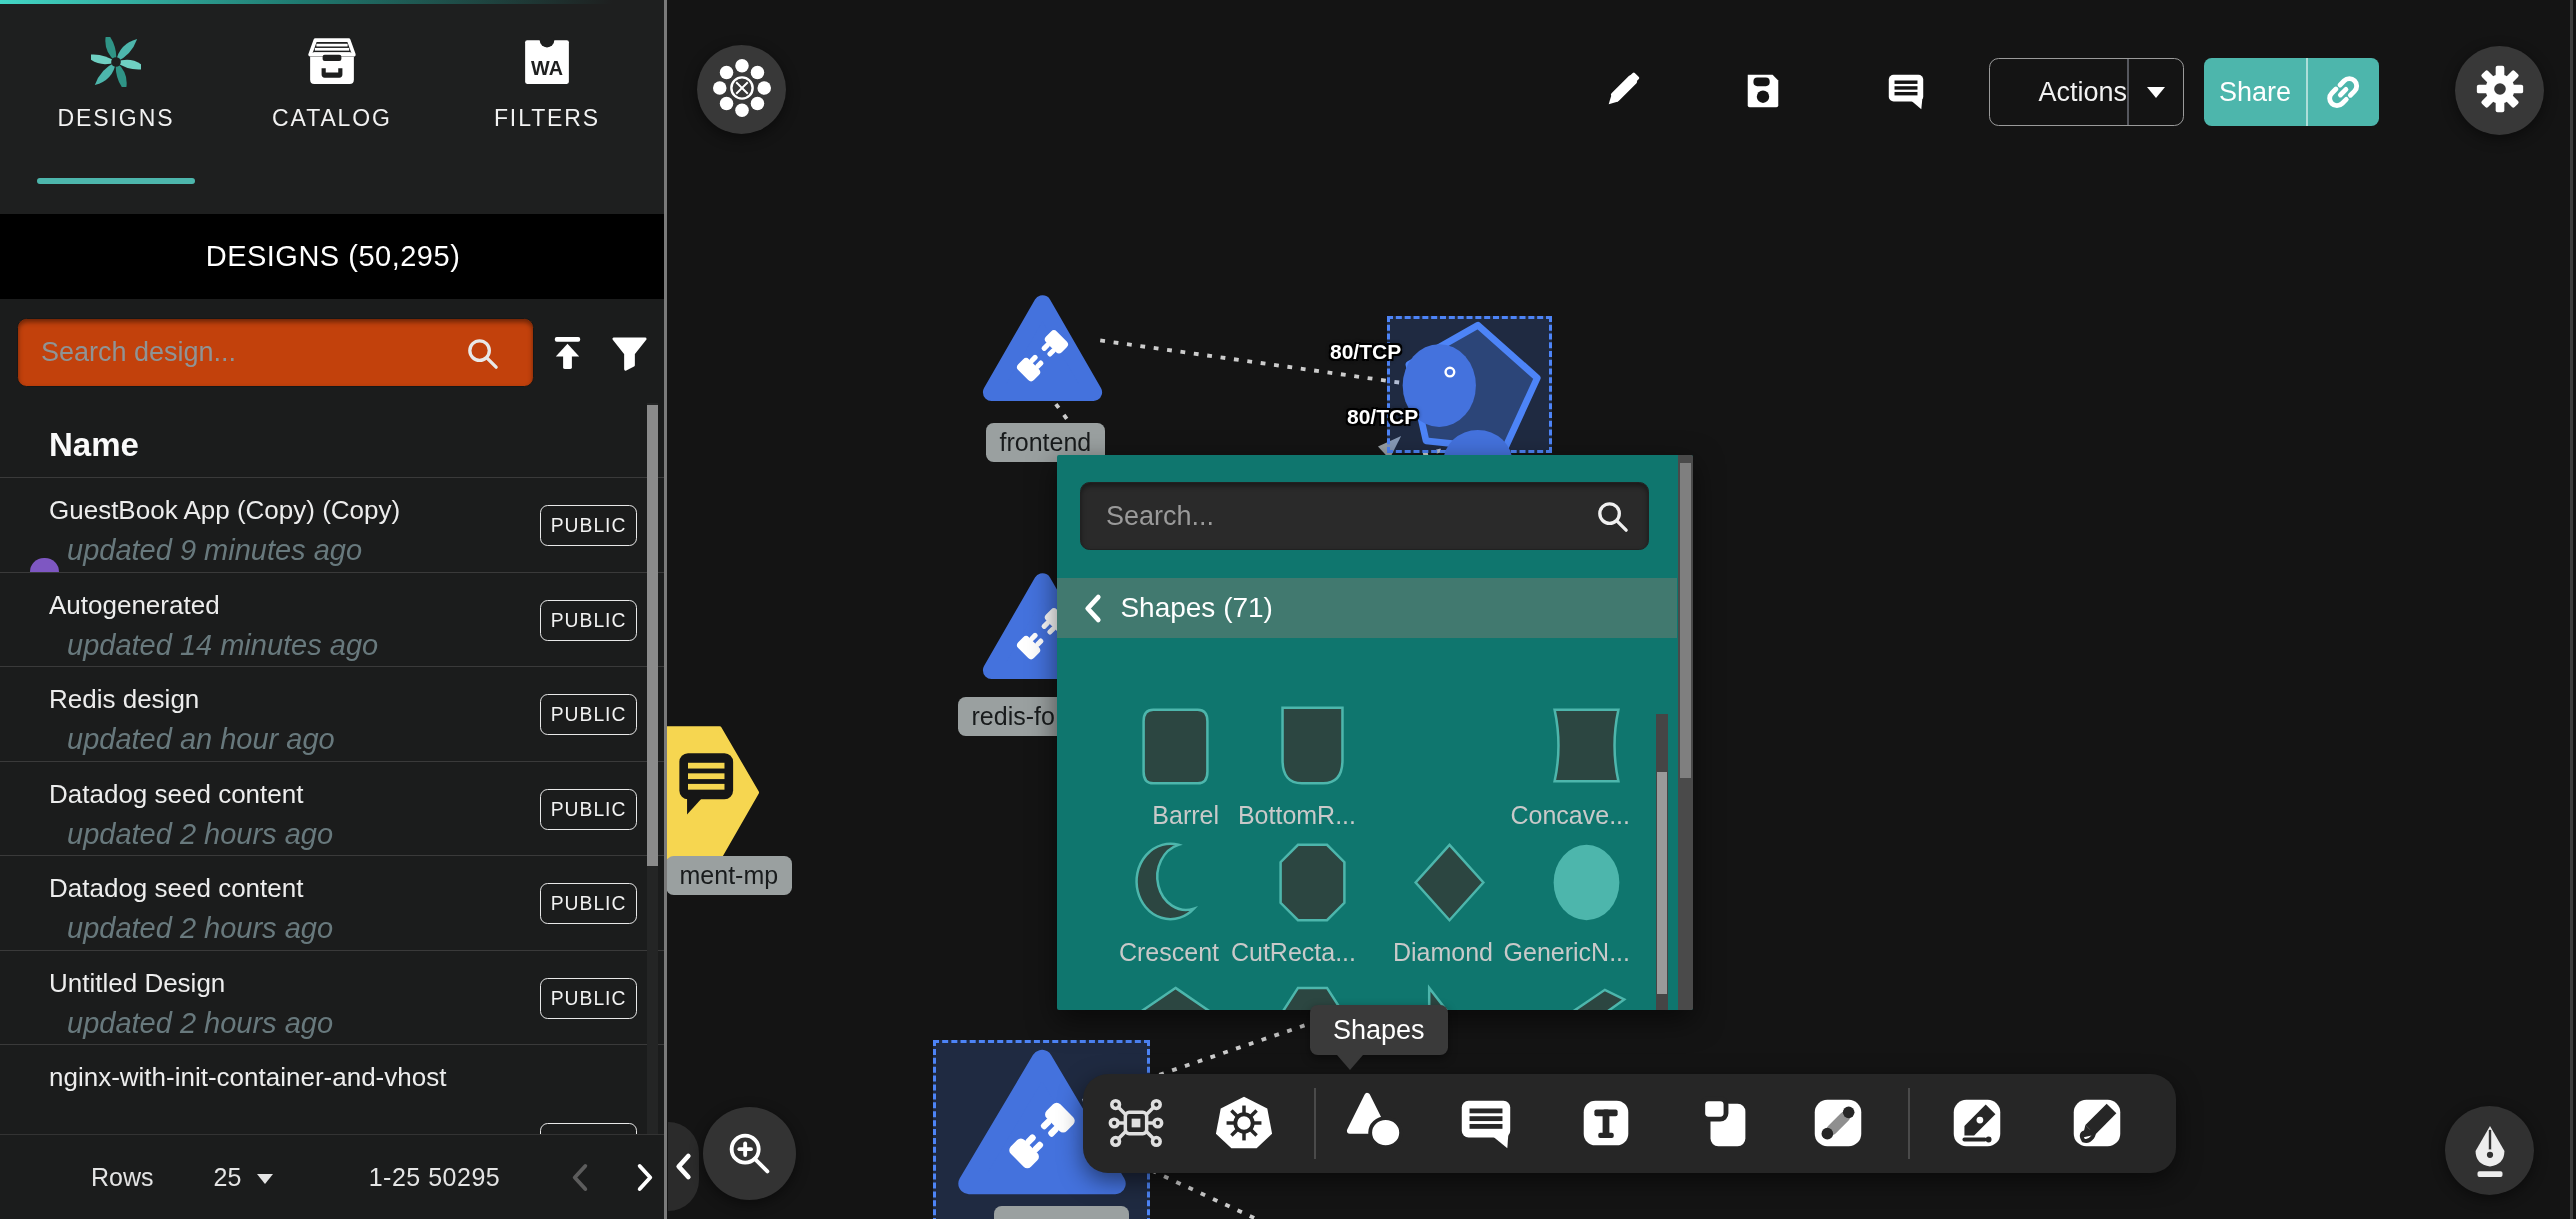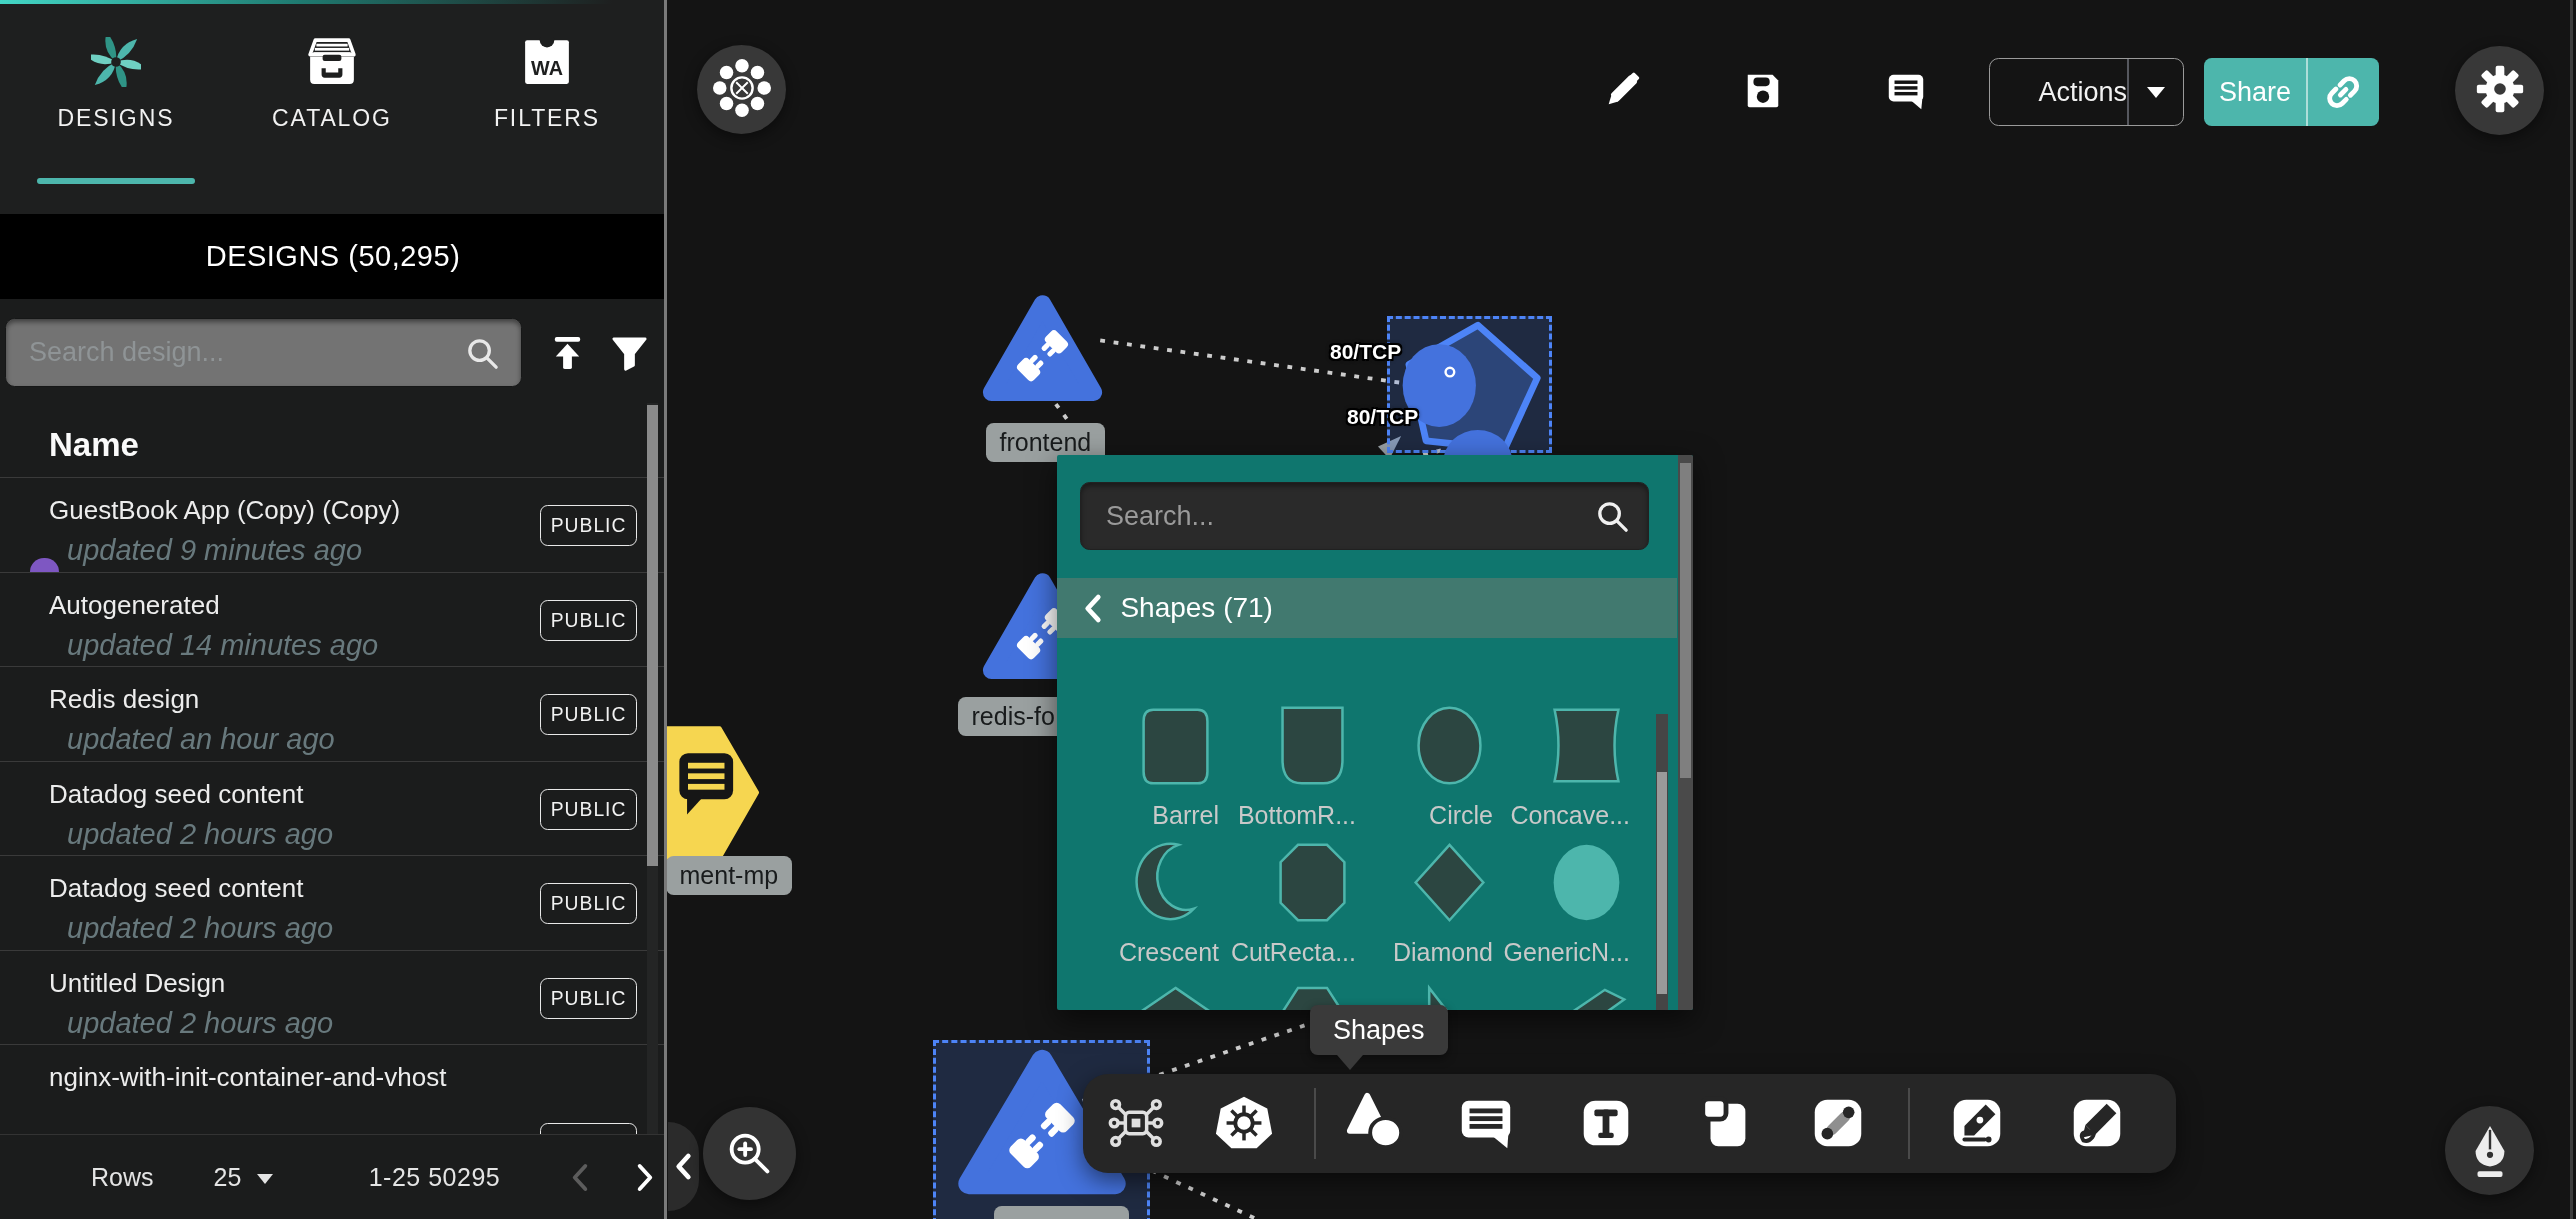--- a/index.html
+++ b/index.html
@@ -14,22 +14,22 @@
     background:linear-gradient(90deg,#43d6c5,#1f7a70 45%,rgba(31,122,112,0) 92%); }
   #tabs { left:0; top:0; width:666px; height:214px; background:#1e1f1f; }
   .tab { position:absolute; top:37px; width:174px; height:154px; text-align:center; cursor:pointer; }
   .tab .ticon { display:block; margin:0 auto; }
   .tab .tlabel { display:block; margin-top:13.5px; color:#f2f2f2; font-size:23px; letter-spacing:1.9px; }
   .tab-underline { position:absolute; left:37px; top:178px; width:158px; height:5.8px;
     background:#4DB6AC; border-radius:2.9px; }
   #panel-title { left:0; top:214px; width:666px; height:85px; background:#000;
     color:#fff; font-size:29px; letter-spacing:0.5px; display:flex; align-items:center; justify-content:center; }
   #searchrow { left:0; top:299px; width:666px; height:133px; background:#1b1c1c; }
-  #design-search { position:absolute; left:5px; top:19.3px; width:517px; height:69px;
-    background:#737373; border:1px solid #161717; border-radius:9.6px; color:#ddd;
+  #design-search { position:absolute; left:17px; top:19.3px; width:517px; height:69px;
+    background:#c2410c; border:1px solid #161717; border-radius:9.6px; color:#ddd;
     font-size:27px; padding:0 68px 0 23px; outline:none;
     box-shadow:inset 0 2.9px 5.8px rgba(0,0,0,.45); font-family:inherit; }
   #design-search::placeholder { color:#8f9496; }
   .sr-icon { position:absolute; top:35px; }
   #namehdr { left:49px; top:426px; color:#fafafa; font-size:33px; font-weight:bold; }
   #rows { left:0; top:477px; width:666px; height:743px; }
   .row { position:absolute; left:0; width:666px; height:95px; border-top:1.9px solid #3a3a3a; cursor:pointer; }
   .rname { position:absolute; left:49px; top:17.4px; color:#ededed; font-size:26px; white-space:nowrap; }
   .rupd  { position:absolute; left:67px; top:56px; color:#68797d; font-size:29px; font-style:italic; }
   .badge { position:absolute; right:29px; top:27px; min-width:89px; height:41px; border:1.9px solid #e8e8e8;
@@ -443,26 +443,20 @@
           <path d="M22,8 h46 q10,0 10,12 v52 q0,12 -10,12 h-46 q-10,0 -10,-12 v-52 q0,-12 10,-12 z" fill="#2c4641" stroke="#4DB6AC" stroke-width="2.6"></path>
         </svg>
         <span class="shape-label">Barrel</span>
       </div>
       <div class="shape-cell" style="left:162px;top:247px">
         <svg width="87" height="89" viewBox="0 0 90 92">
           <path d="M14,6 H76 V60 Q76,84 56,84 H34 Q14,84 14,60 Z" fill="#2c4641" stroke="#4DB6AC" stroke-width="2.6"></path>
         </svg>
         <span class="shape-label">BottomR...</span>
       </div>
-      <div class="shape-cell" style="left:299px;top:247px">
-        <svg width="87" height="89" viewBox="0 0 90 92">
-          <ellipse cx="45" cy="45" rx="32" ry="39" fill="#2c4641" stroke="#4DB6AC" stroke-width="2.6"></ellipse>
-        </svg>
-        <span class="shape-label">Circle</span>
-      </div>
       <div class="shape-cell" style="left:436px;top:247px">
         <svg width="87" height="89" viewBox="0 0 90 92">
           <path d="M12,8 H78 Q70,45 78,82 H12 Q20,45 12,8 Z" fill="#2c4641" stroke="#4DB6AC" stroke-width="2.6"></path>
         </svg>
         <span class="shape-label">Concave...</span>
       </div>
 
       <div class="shape-cell" style="left:25px;top:384px">
         <svg width="87" height="89" viewBox="0 0 90 92">
           <path d="M48,6 A35,39 0 1 0 64,72 A27,31 0 1 1 48,6 Z" fill="#2c4641" stroke="#4DB6AC" stroke-width="2.6"></path>

